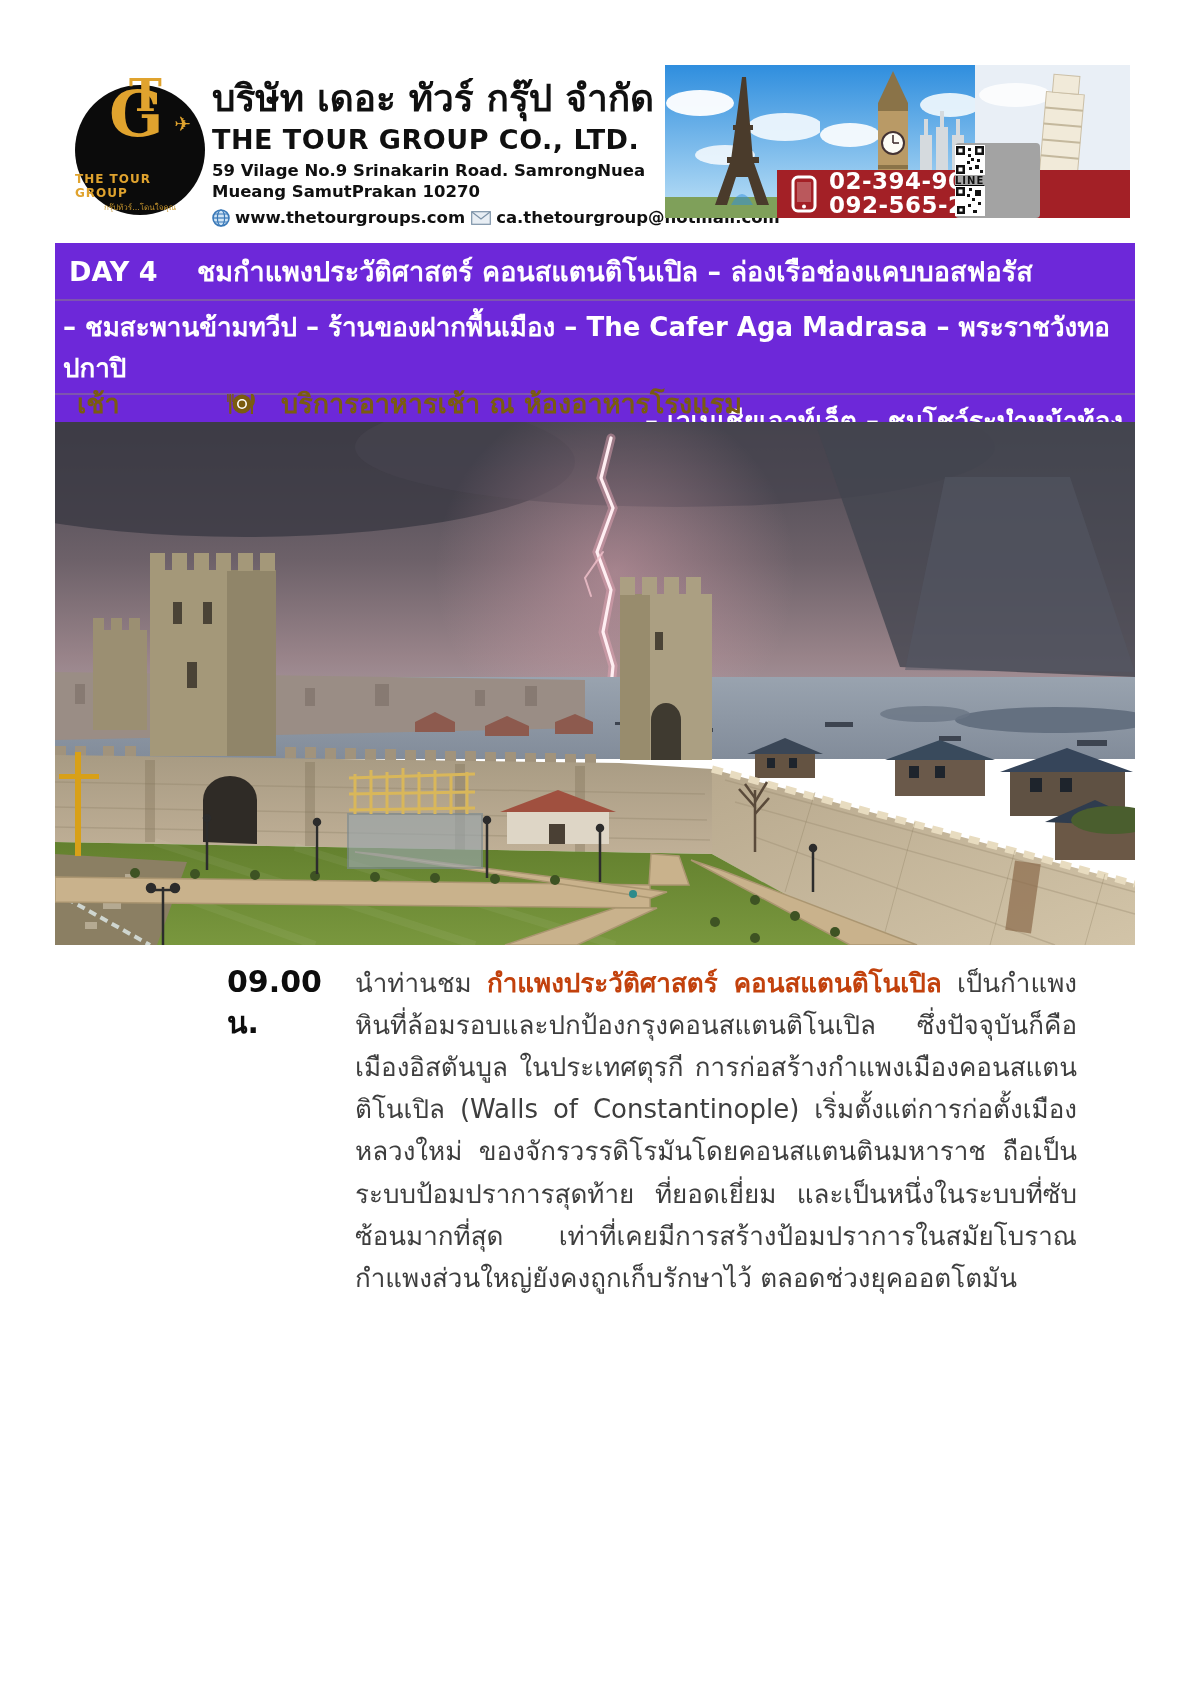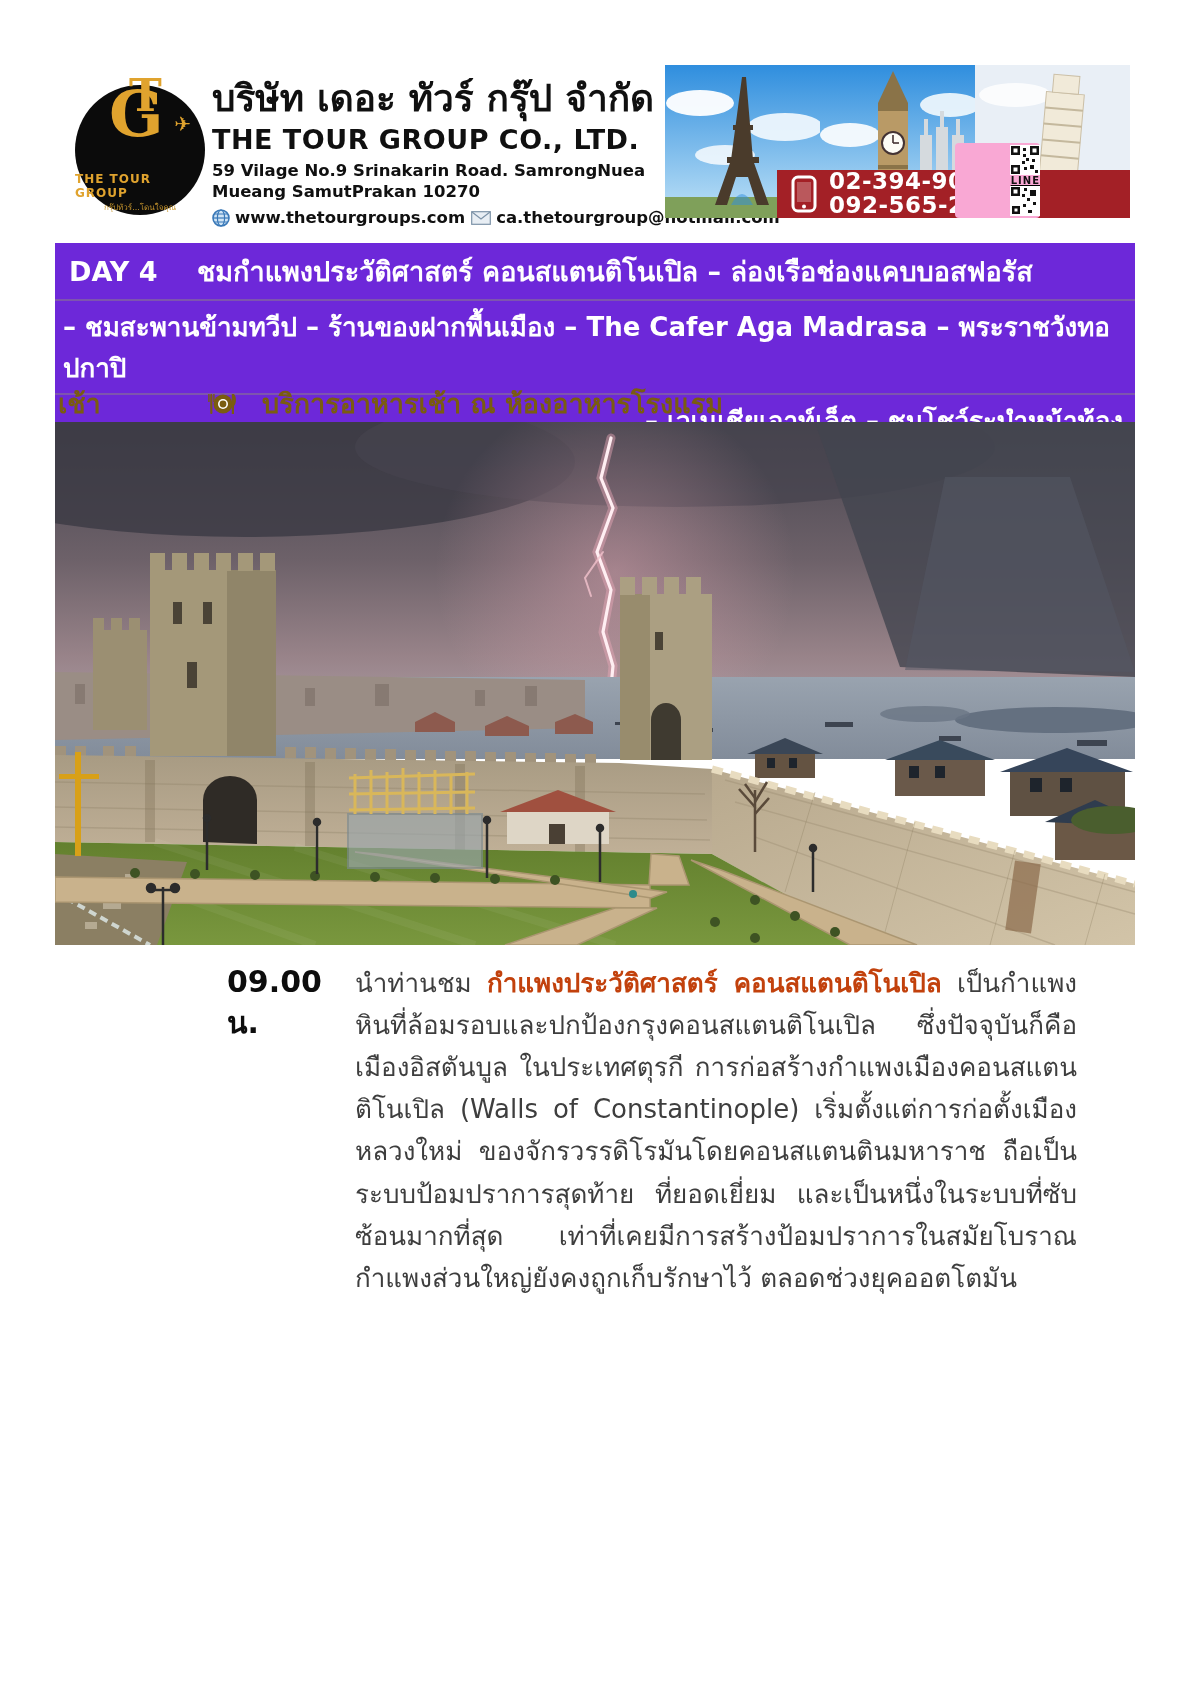--- a/index.html
+++ b/index.html
@@ -21,34 +21,34 @@
   .co-en{font-size:27px;font-weight:bold;margin-top:3px;letter-spacing:.5px;}
   .co-addr{font-size:16.5px;font-weight:bold;line-height:1.3;margin-top:5px;}
   .co-contact{font-size:16.5px;font-weight:bold;margin-top:6px;display:flex;align-items:center;gap:6px;}
   .co-contact .seg{display:flex;align-items:center;gap:5px;}
   
   .strip{position:absolute;left:665px;top:65px;width:465px;height:153px;display:flex;}
   .strip .shot{flex:1;height:153px;overflow:hidden;}
   .phonebox{position:absolute;left:112px;top:105px;width:353px;height:48px;background:#a32026;
             display:flex;align-items:center;color:#fff;}
   .phonebox .nums{margin-left:12px;font-size:23px;font-weight:bold;line-height:1.04;letter-spacing:.5px;}
-  .qrpanel{position:absolute;left:290px;top:78px;width:85px;height:75px;background:#f9a8d4;
-           border-radius:4px;display:flex;flex-direction:column;align-items:flex-end;justify-content:space-between;
+  .qrpanel{position:absolute;left:290px;top:78px;width:85px;height:75px;background:#a3a3a3;
+           border-radius:4px;display:flex;flex-direction:column;align-items:flex-start;justify-content:space-between;
            padding:2px 0;box-sizing:border-box;text-decoration:underline;}
   .qrpanel .line-label{font-size:10px;font-weight:bold;color:#111;letter-spacing:1px;line-height:1;}
   
   .banner{position:absolute;left:55px;top:243px;width:1080px;background:#6d28d9;color:#fff;font-weight:bold;}
   .banner .r1{display:flex;align-items:center;padding:7px 14px 6px 14px;font-size:27px;border-bottom:2px solid #7d55ae;}
   .banner .r1 .day{width:128px;}
   .banner .r2{padding:5px 10px 5px 8px;font-size:26px;border-bottom:2px solid #7d55ae;}
   .banner .r3{padding:5px 12px 7px 10px;font-size:26px;text-align:right;}
   
   .meal{position:absolute;left:55px;top:382px;width:1080px;display:flex;align-items:center;
         color:#7a5c10;font-weight:bold;font-size:27px;}
-  .meal .lab{margin-left:3px;width:150px;}
+  .meal .lab{margin-left:22px;width:150px;}
   .meal .txt{margin-left:24px;}
   
   .photo{position:absolute;left:55px;top:422px;width:1080px;height:523px;display:block;}
   
   .sched{position:absolute;left:55px;top:962px;width:1080px;display:flex;align-items:flex-start;}
   .sched .spacer{width:172px;flex:none;}
   .sched .time{width:128px;flex:none;font-size:30px;font-weight:bold;color:#0d0d0d;padding-top:2px;}
   .sched .para{width:722px;font-size:26px;line-height:1.62;color:#3e3e3e;text-align:justify;}
   .sched .para .gold{color:#c2410c;font-weight:bold;}
   svg{display:block;}

